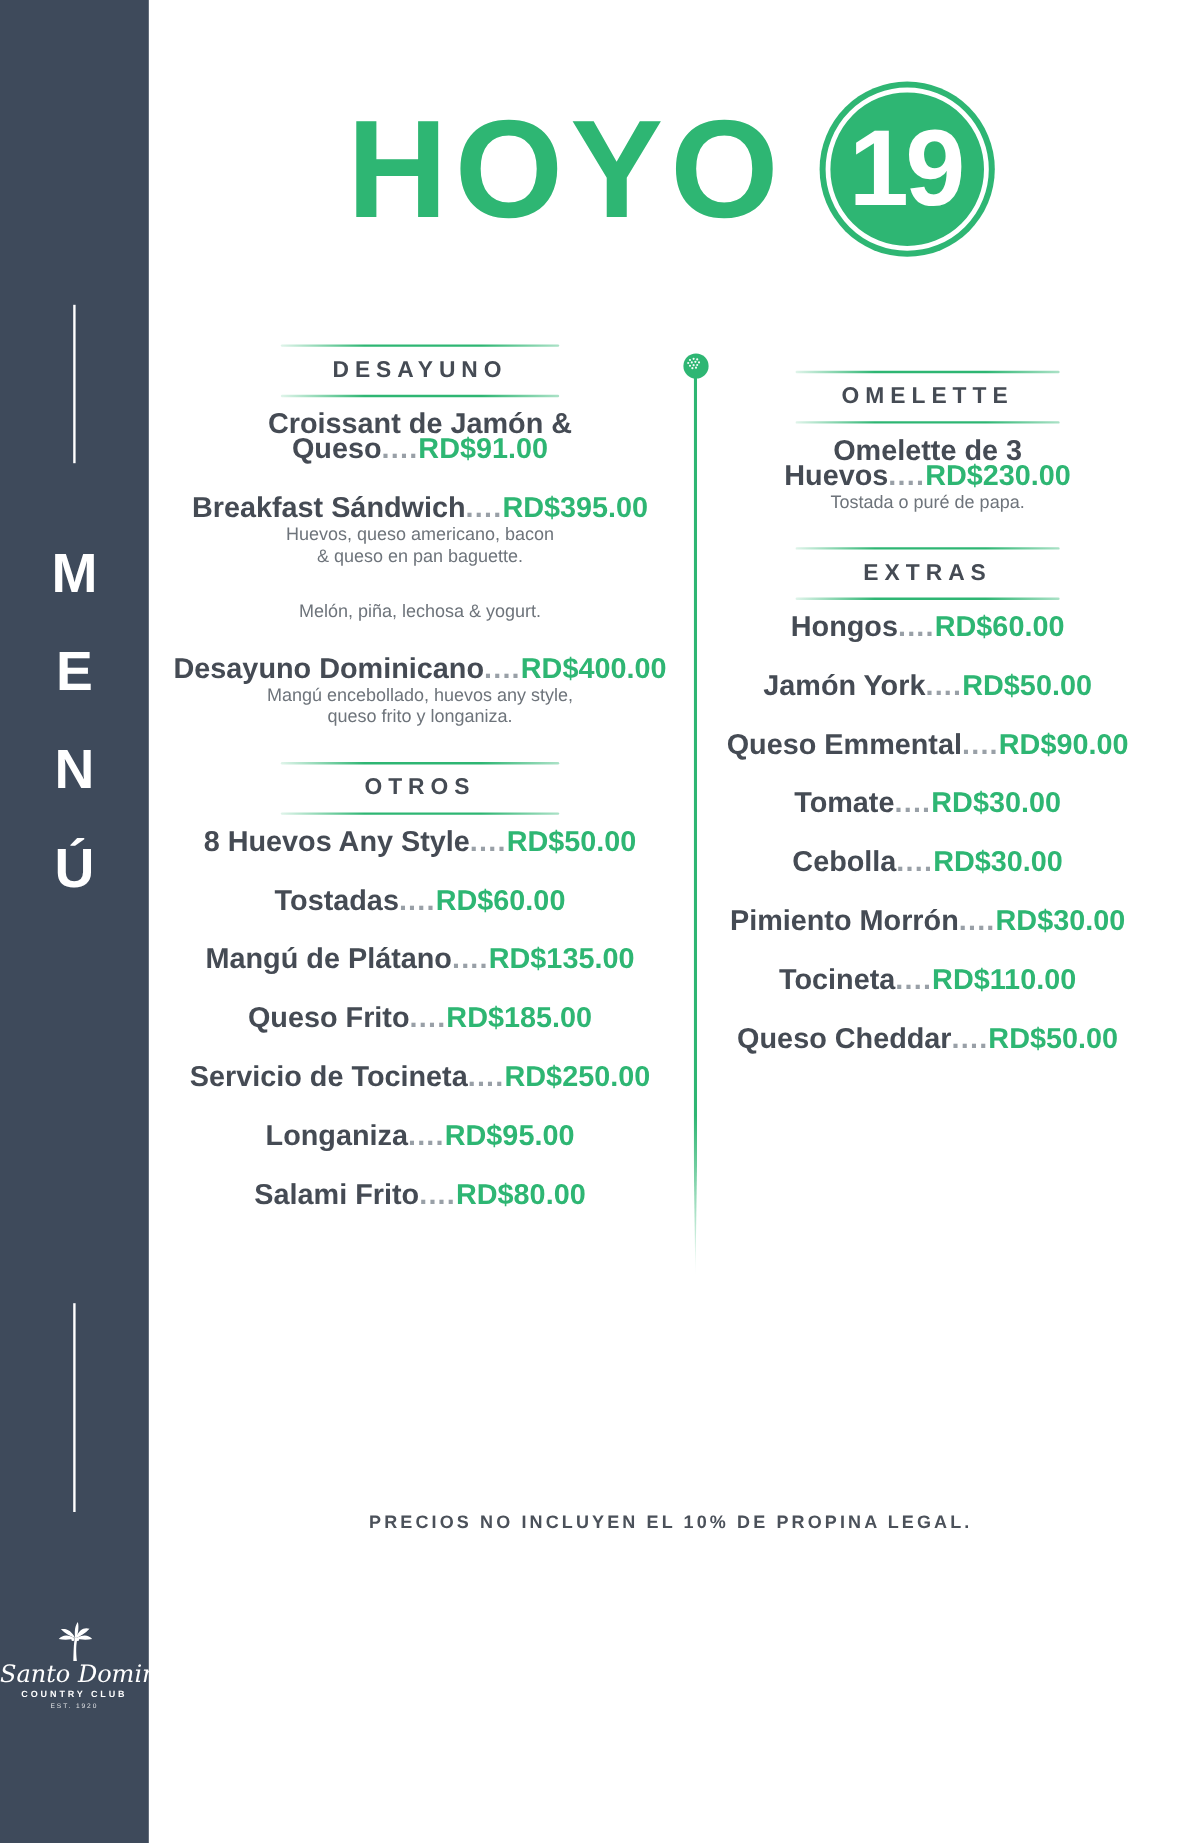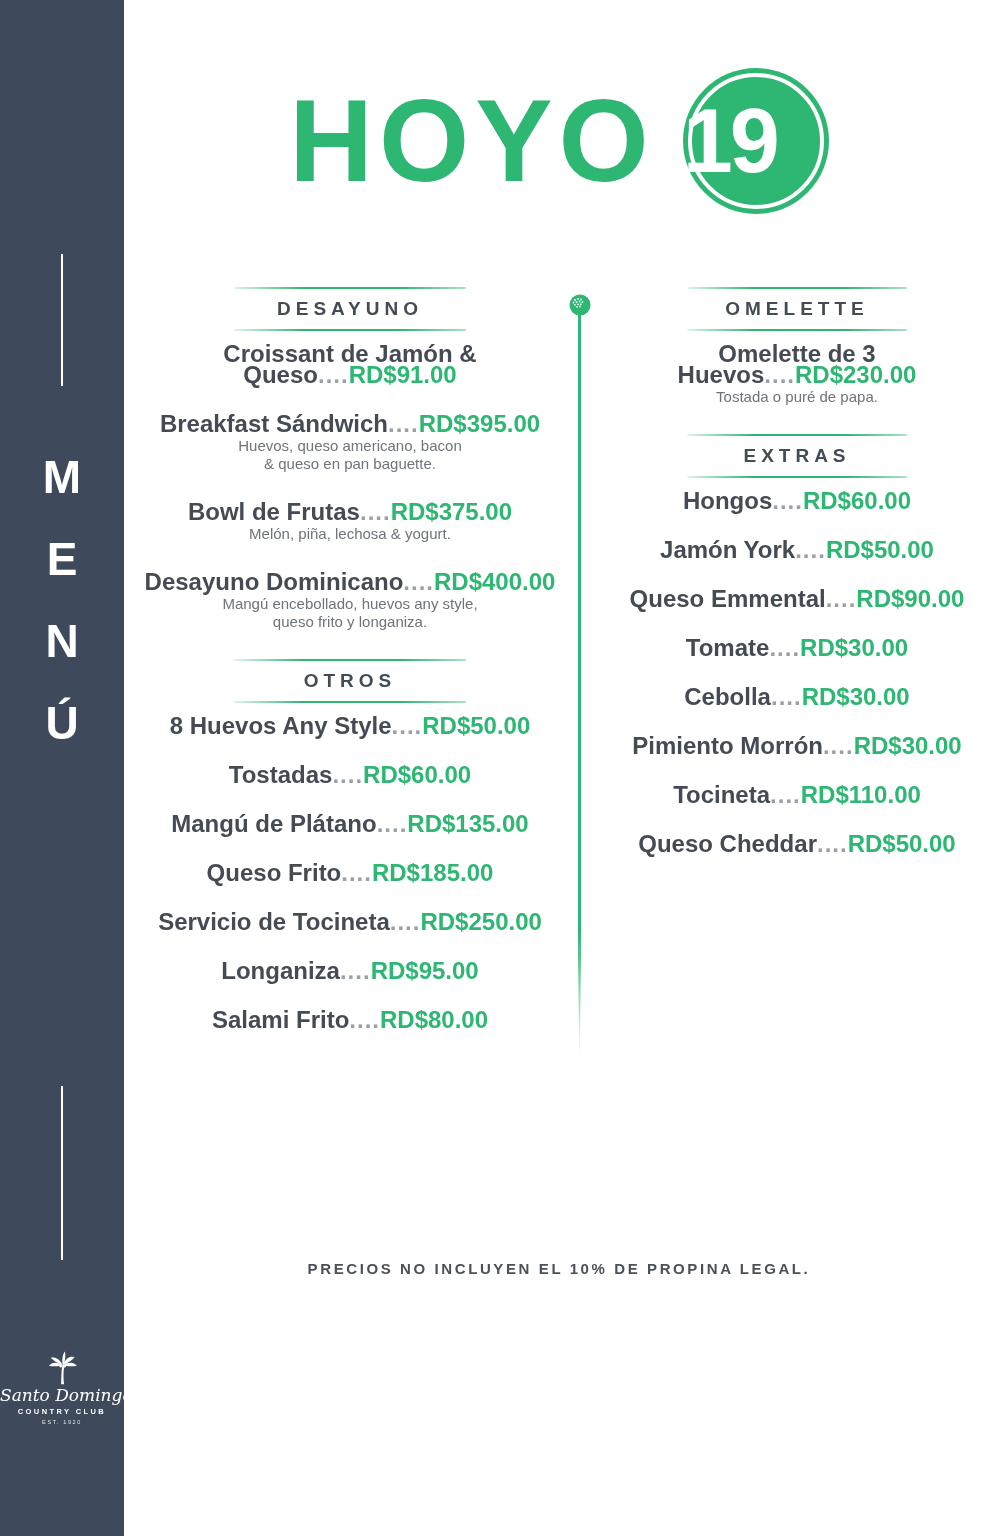--- a/index.html
+++ b/index.html
@@ -21,49 +21,49 @@
   .sidebar{position:absolute;left:0;top:0;width:124px;height:1536px;background:var(--navy);}
   .vline{position:absolute;left:61px;width:2px;background:#ffffff;}
   .vline.top{top:254px;height:132px;}
   .vline.bottom{top:1086px;height:174px;}
   .menu-word{
     position:absolute;top:436px;left:0;width:124px;text-align:center;
     color:#ffffff;font-weight:800;font-size:46px;line-height:82px;
   }
   .club-logo{position:absolute;top:1350px;left:0;width:124px;text-align:center;color:#ffffff;}
   .club-logo .palm{display:block;margin:0 auto 1px;}
-  .club-logo .script{font-family:"DejaVu Serif",serif;font-style:italic;font-size:17px;line-height:17px;white-space:nowrap;}
+  .club-logo .script{font-family:"DejaVu Serif",serif;font-style:italic;font-size:20px;line-height:17px;white-space:nowrap;}
   .club-logo .club{font-size:7.5px;font-weight:700;letter-spacing:2.4px;margin-top:3px;}
   .club-logo .est{font-size:5.5px;letter-spacing:1.6px;margin-top:3px;opacity:.85;}
 
   
   .title-row{
     position:absolute;left:124px;right:0;top:66px;height:150px;
     display:flex;justify-content:center;align-items:center;gap:28px;
   }
   .hoyo{font-size:116px;font-weight:800;color:var(--green);letter-spacing:6px;line-height:1;}
   .badge{
     position:relative;width:146px;height:146px;border-radius:50%;
-    background:var(--green);display:flex;align-items:center;flex:none;
+    background:var(--green);display:flex;align-items:center;justify-content:center;flex:none;
   }
   .badge::after{content:"";position:absolute;inset:5px;border:4px solid #fff;border-radius:50%;}
   .badge-num{font-size:90px;font-weight:800;color:#ffffff;letter-spacing:-3px;padding-right:3px;line-height:1;}
 
   
   .divider-ball{position:absolute;left:568px;top:294px;}
   .divider-stem{
     position:absolute;left:578px;top:313px;width:3px;height:752px;
     background:linear-gradient(to bottom,var(--green) 82%,rgba(46,182,115,0));
     clip-path:polygon(0 0,100% 0,100% 86%,50% 100%,0 86%);
   }
 
   
   .col{position:absolute;top:287px;}
   .col-left{left:140px;width:420px;}
-  .col-right{left:624px;width:346px;}
+  .col-right{left:600px;width:346px;margin-top:22px;}
   .sec + .sec{margin-top:24px;}
   .sec-header{width:232px;margin:0 auto 12px;text-align:center;}
   .col-right .sec-header{width:220px;}
   .sec-line{
     height:2px;border-radius:1px;
     background:linear-gradient(90deg,rgba(46,182,115,.15),var(--green) 30%,var(--green) 72%,rgba(46,182,115,.4));
   }
   .sec-title{margin:4px 0;font-size:19px;font-weight:700;color:var(--ink);letter-spacing:5px;line-height:32px;}
   .menu-item{text-align:center;margin-bottom:28px;}
   .item-line{margin:0;font-size:24px;font-weight:700;color:var(--ink);line-height:21px;}
@@ -145,21 +145,20 @@
         </div>
         <div class="menu-item">
           <p class="item-line"><span class="iname">Croissant de Jamón &amp; Queso</span><span class="leader">....</span><span class="price">RD$91.00</span></p>
         </div>
         <div class="menu-item">
           <p class="item-line"><span class="iname">Breakfast Sándwich</span><span class="leader">....</span><span class="price">RD$395.00</span></p>
           <p class="desc">Huevos, queso americano, bacon
 &amp; queso en pan baguette.</p>
         </div>
         <div class="menu-item">
-          <p class="item-line"><span class="iname">Bowl de Frutas</span><span class="leader">....</span><span class="price">RD$375.00</span></p>
           <p class="desc">Melón, piña, lechosa &amp; yogurt.</p>
         </div>
         <div class="menu-item">
           <p class="item-line"><span class="iname">Desayuno Dominicano</span><span class="leader">....</span><span class="price">RD$400.00</span></p>
           <p class="desc">Mangú encebollado, huevos any style,
 queso frito y longaniza.</p>
         </div>
       </div>
       <div class="sec">
         <div class="sec-header">

